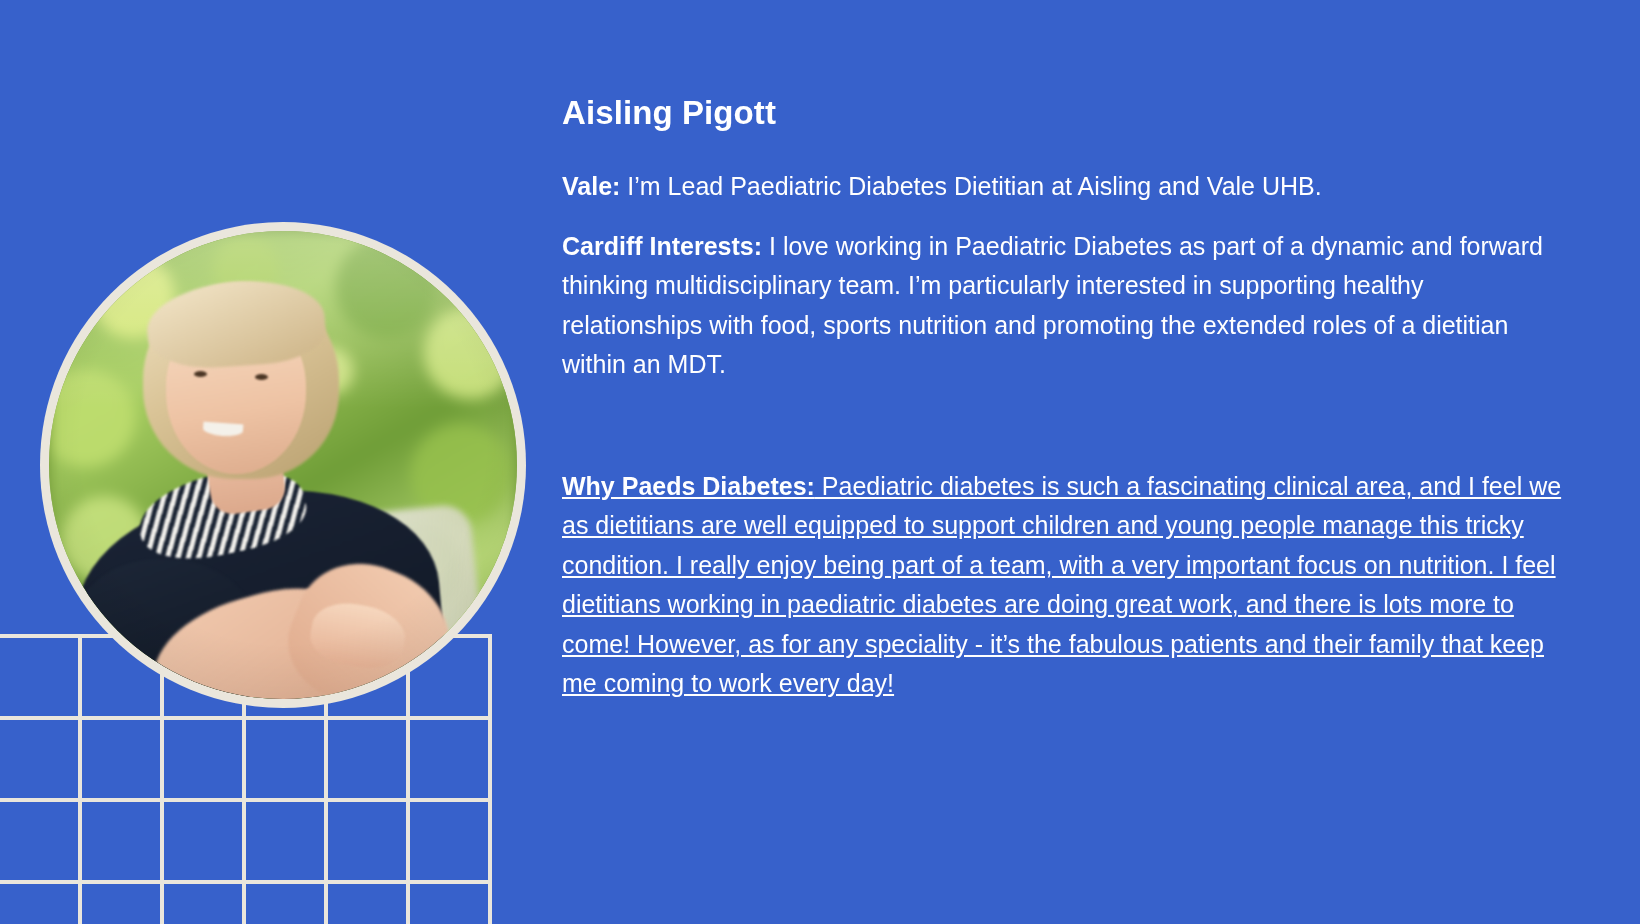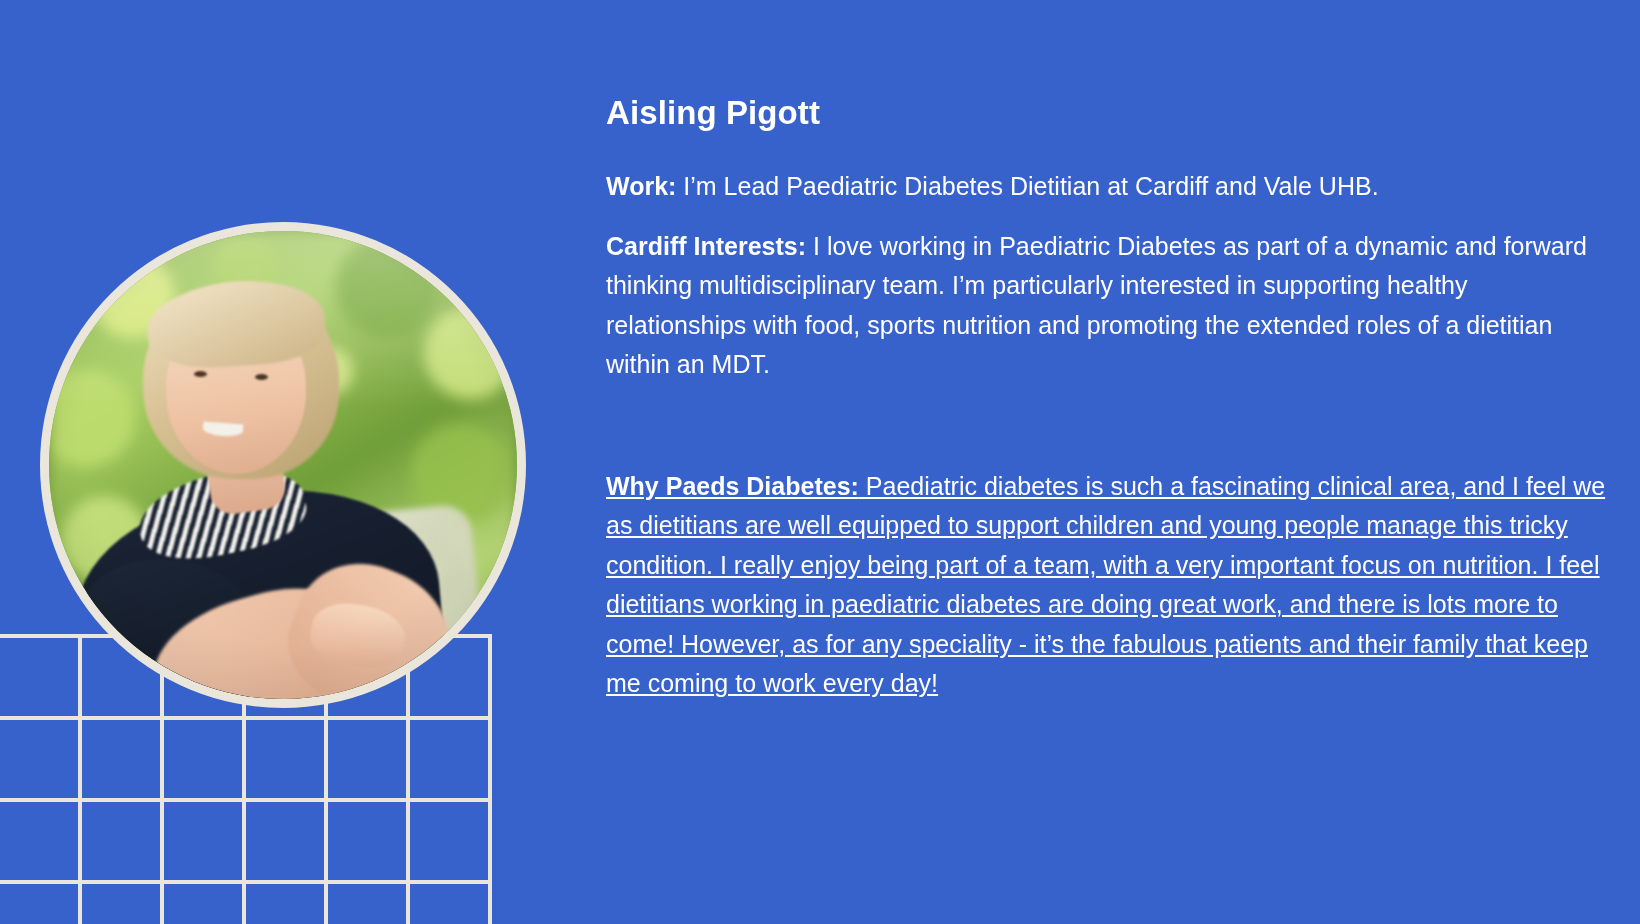--- a/index.html
+++ b/index.html
@@ -165,21 +165,20 @@
 
   
   #bio-content {
     position:absolute;
     left:562px;
     top:0;
     width:1000px;
     height:752px;
     z-index:2;
     color:#ffffff;
-    margin-left:44px;
   }
   #person-name {
     font-size:33px;
     font-weight:bold;
     letter-spacing:.1px;
     margin-top:92px;
     line-height:1.25;
   }
   #person-role-line {
     font-size:31px;
@@ -233,21 +232,21 @@
     <div class="ph-layer ph-vignette"></div>
   </div>
 </div>
 
 <div id="bio-content" style="color: rgb(255, 255, 255);">
 
   <div id="person-name">Aisling Pigott</div>
 
 
   <div class="bio-section" id="section-work">
-    <span class="lead">Work:</span><span> I’m Lead Paediatric Diabetes Dietitian at Cardiff and Vale UHB.</span>
+    <span class="lead">Vale:</span><span> I’m Lead Paediatric Diabetes Dietitian at Aisling and Vale UHB.</span>
   </div>
 
   <div class="bio-section" id="section-interests">
     <span class="lead">Cardiff Interests:</span><span> I love working in Paediatric Diabetes as part of a dynamic and forward thinking multidisciplinary team. I’m particularly interested in supporting healthy relationships with food, sports nutrition and promoting the extended roles of a dietitian within an MDT.</span>
   </div>
 
   <div class="bio-section" id="section-why">
     <span class="lead">Why Paeds Diabetes:</span><span> Paediatric diabetes is such a fascinating clinical area, and I feel we as dietitians are well equipped to support children and young people manage this tricky condition. I really enjoy being part of a team, with a very important focus on nutrition. I feel dietitians working in paediatric diabetes are doing great work, and there is lots more to come! However, as for any speciality - it’s the fabulous patients and their family that keep me coming to work every day!</span>
   </div>
 

